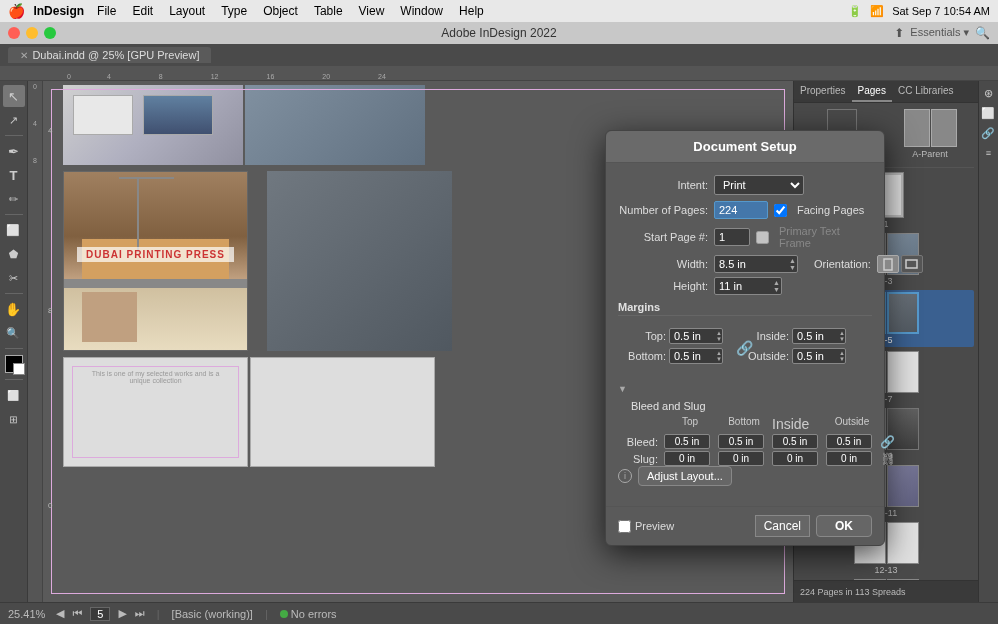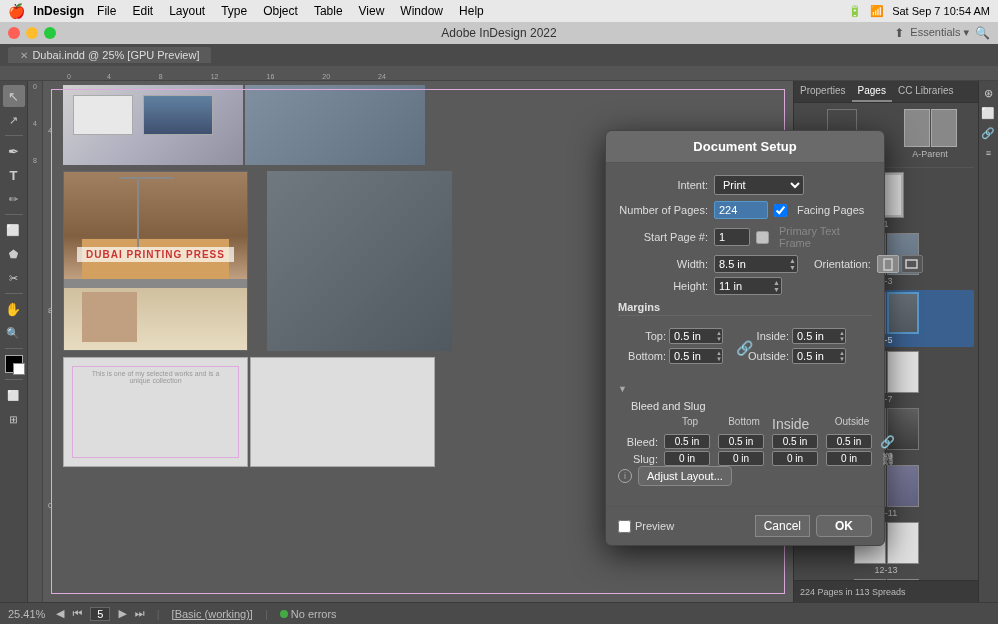--- a/index.html
+++ b/index.html
@@ -328,21 +328,21 @@
 </div>
 
 <div class="bottom-bar">
   <span style="min-width:40px;">25.41%</span>
   <span style="cursor:pointer;">◀</span>
   <span style="cursor:pointer;">⏮</span>
   <input style="width: 20px; background: rgb(58, 58, 58); border: 1px solid rgb(102, 102, 102); color: rgb(255, 255, 255); text-align: center; font-size: 11px;" value="5">
   <span style="cursor:pointer;">▶</span>
   <span style="cursor:pointer;">⏭</span>
   <span style="margin:0 4px;color:#666;">|</span>
-  <span style="cursor:pointer;text-decoration:underline;">[Basic (working)]</span>
+  <span style="cursor:pointer;">[Basic (working)]</span>
   <span style="margin:0 4px;color:#666;">|</span>
   <span style="display:flex;align-items:center;gap:3px;">
     <span style="width:8px;height:8px;background:#44aa44;border-radius:50%;display:inline-block;"></span>
     <span>No errors</span>
   </span>
 </div>
 
 <div class="dialog-overlay">
   <div class="dialog">
     <div class="dialog-title">Document Setup</div>

